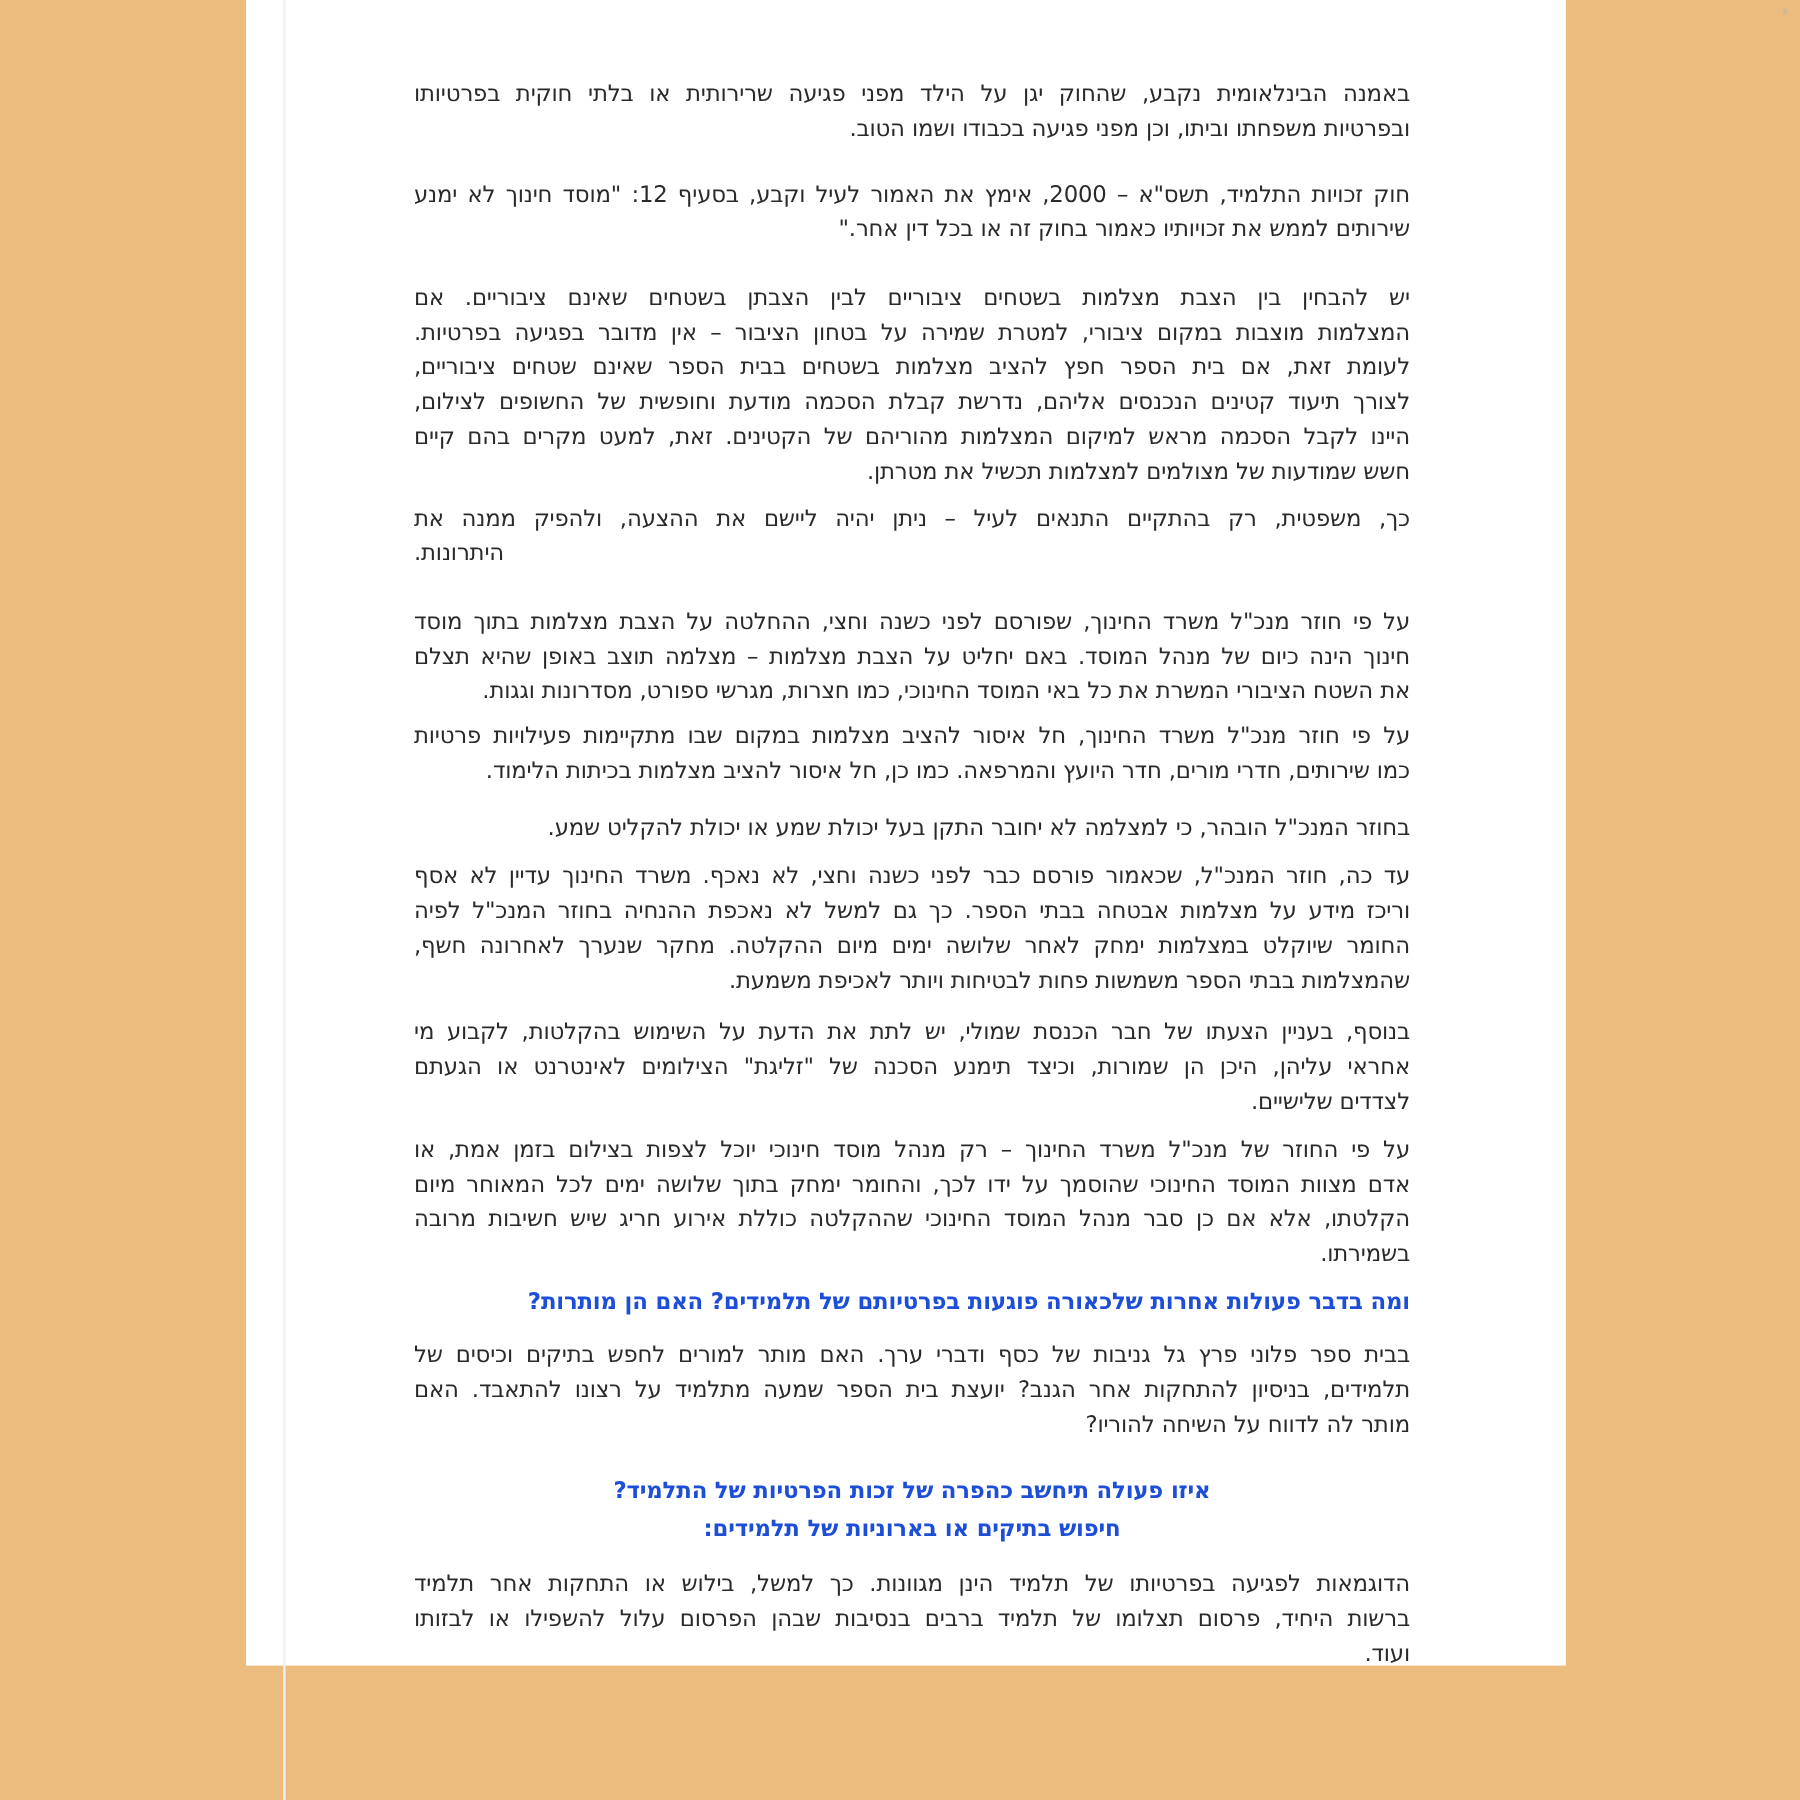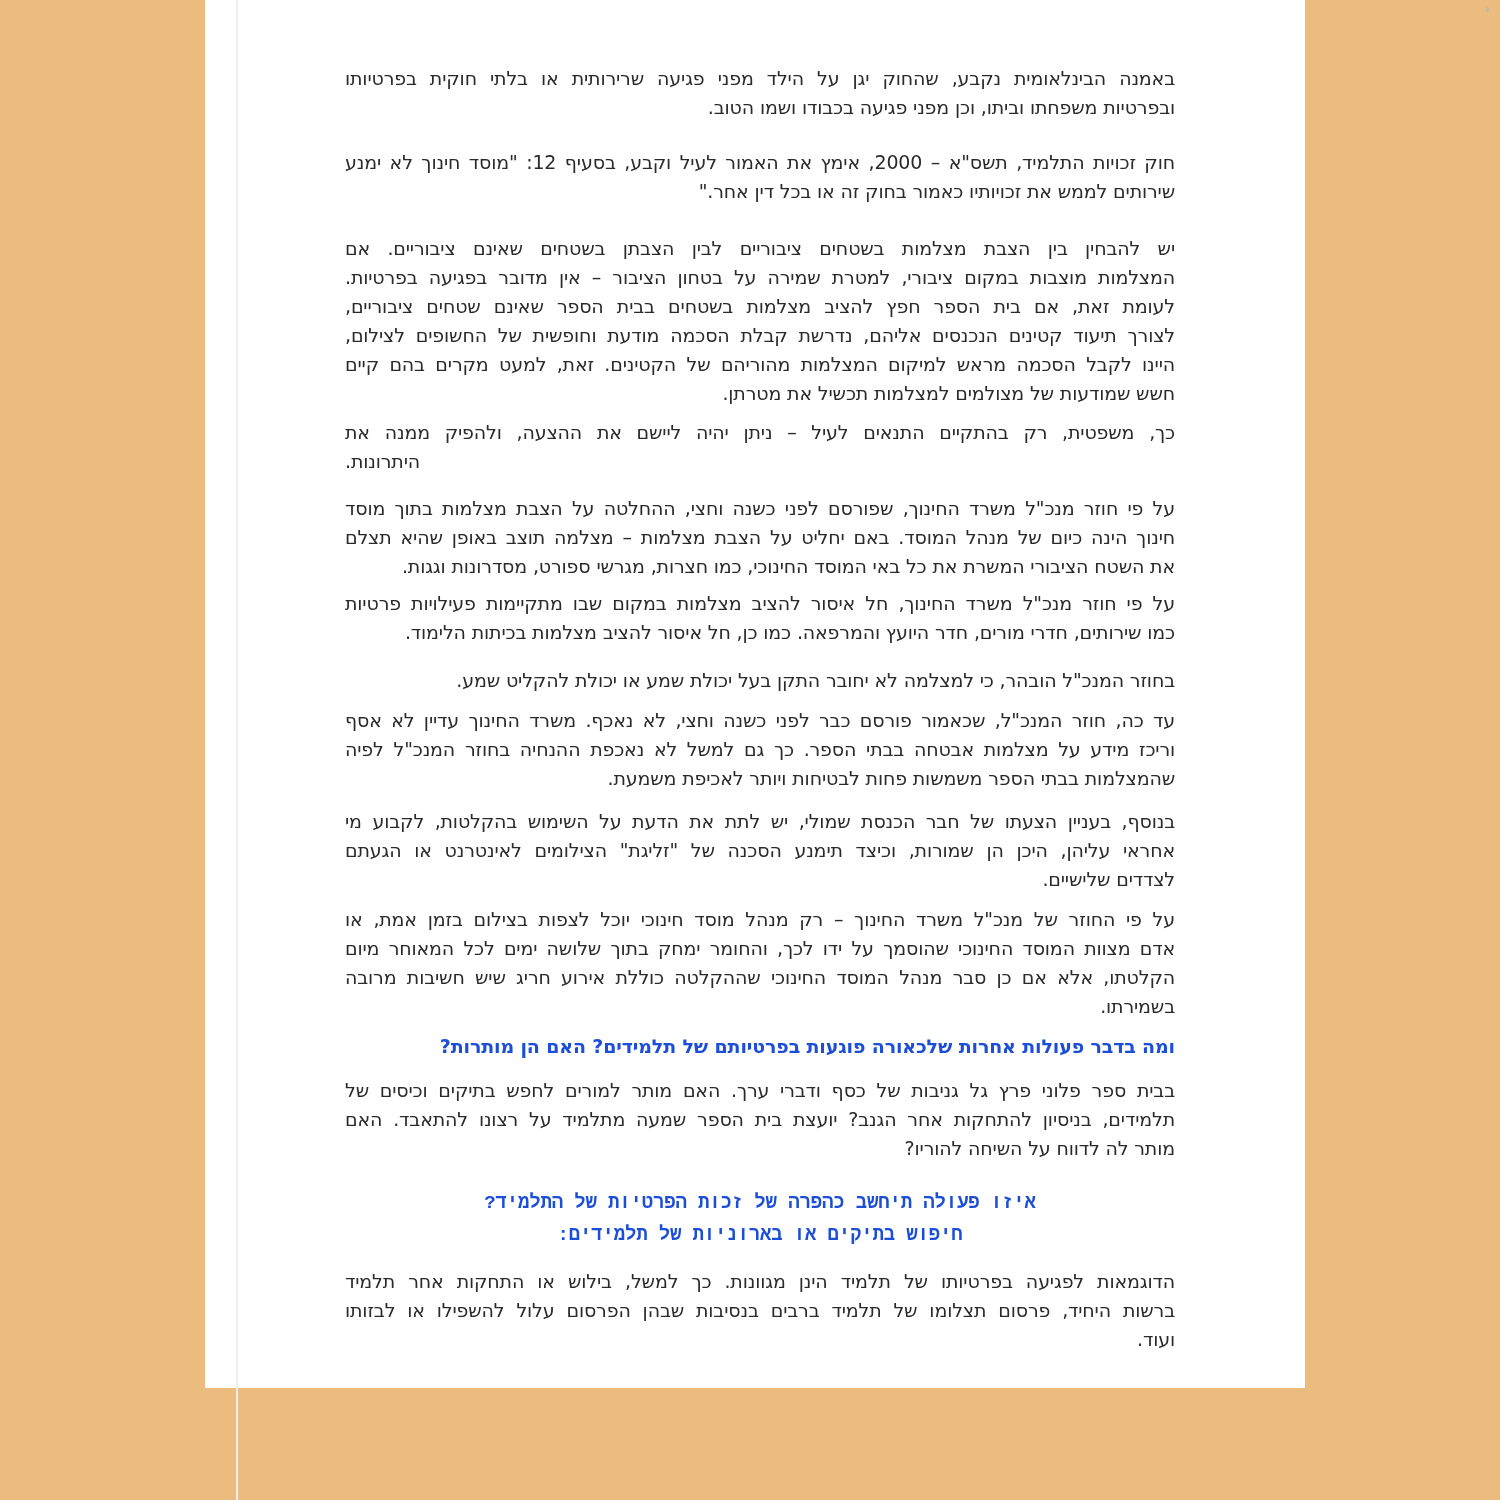--- a/index.html
+++ b/index.html
@@ -64,30 +64,30 @@
   .line.end      { text-align-last: right; }
   .line.end-left { text-align-last: left; }
   .line.center   { text-align: center; text-align-last: center; white-space: normal; }
 
   .block.align-center .line { line-height: 32px; }
 
   
   .block:nth-child(1)  { margin-bottom: 26px; }
   .block:nth-child(2)  { margin-bottom: 28px; }
   .block:nth-child(3)  { margin-bottom: 10px; }
-  .block:nth-child(4)  { margin-bottom: 18px; }
+  .block:nth-child(4)  { margin-bottom: 28px; }
   .block:nth-child(5)  { margin-bottom: 8px;  }
   .block:nth-child(6)  { margin-bottom: 19px; }
   .block:nth-child(7)  { margin-bottom: 11px; }
   .block:nth-child(8)  { margin-bottom: 14px; }
   .block:nth-child(9)  { margin-bottom: 11px; }
   .block:nth-child(10) { margin-bottom: 11px; }
   .block:nth-child(11) { margin-bottom: 15px; }
   .block:nth-child(12) { margin-bottom: 24px; }
-  .block:nth-child(13) { margin-bottom: 16px; font-family: Liberation Mono, monospace; }
+  .block:nth-child(13) { margin-bottom: 16px; }
   .block:nth-child(14) { margin-bottom: 0; }
 </style>
 </head>
 <body>
 
 <div class="canvas">
   <div class="paper">
     <div class="scan-edge-line"></div>
     <div class="text-column">
         <div class="block p">
@@ -118,20 +118,21 @@
         <div class="block p">
           <div class="line stretch">על פי חוזר מנכ"ל משרד החינוך, חל איסור להציב מצלמות במקום שבו מתקיימות פעילויות פרטיות</div>
           <div class="line end">כמו שירותים, חדרי מורים, חדר היועץ והמרפאה. כמו כן, חל איסור להציב מצלמות בכיתות הלימוד.</div>
         </div>
         <div class="block p">
           <div class="line end">בחוזר המנכ"ל הובהר, כי למצלמה לא יחובר התקן בעל יכולת שמע או יכולת להקליט שמע.</div>
         </div>
         <div class="block p">
           <div class="line stretch">עד כה, חוזר המנכ"ל, שכאמור פורסם כבר לפני כשנה וחצי, לא נאכף. משרד החינוך עדיין לא אסף</div>
           <div class="line stretch">וריכז מידע על מצלמות אבטחה בבתי הספר. כך גם למשל לא נאכפת ההנחיה בחוזר המנכ"ל לפיה</div>
+          <div class="line stretch">החומר שיוקלט במצלמות ימחק לאחר שלושה ימים מיום ההקלטה. מחקר שנערך לאחרונה חשף,</div>
           <div class="line end">שהמצלמות בבתי הספר משמשות פחות לבטיחות ויותר לאכיפת משמעת.</div>
         </div>
         <div class="block p">
           <div class="line stretch">בנוסף, בעניין הצעתו של חבר הכנסת שמולי, יש לתת את הדעת על השימוש בהקלטות, לקבוע מי</div>
           <div class="line stretch">אחראי עליהן, היכן הן שמורות, וכיצד תימנע הסכנה של "זליגת" הצילומים לאינטרנט או הגעתם</div>
           <div class="line end">לצדדים שלישיים.</div>
         </div>
         <div class="block p">
           <div class="line stretch">על פי החוזר של מנכ"ל משרד החינוך – רק מנהל מוסד חינוכי יוכל לצפות בצילום בזמן אמת, או</div>
           <div class="line stretch">אדם מצוות המוסד החינוכי שהוסמך על ידו לכך, והחומר ימחק בתוך שלושה ימים לכל המאוחר מיום</div>

